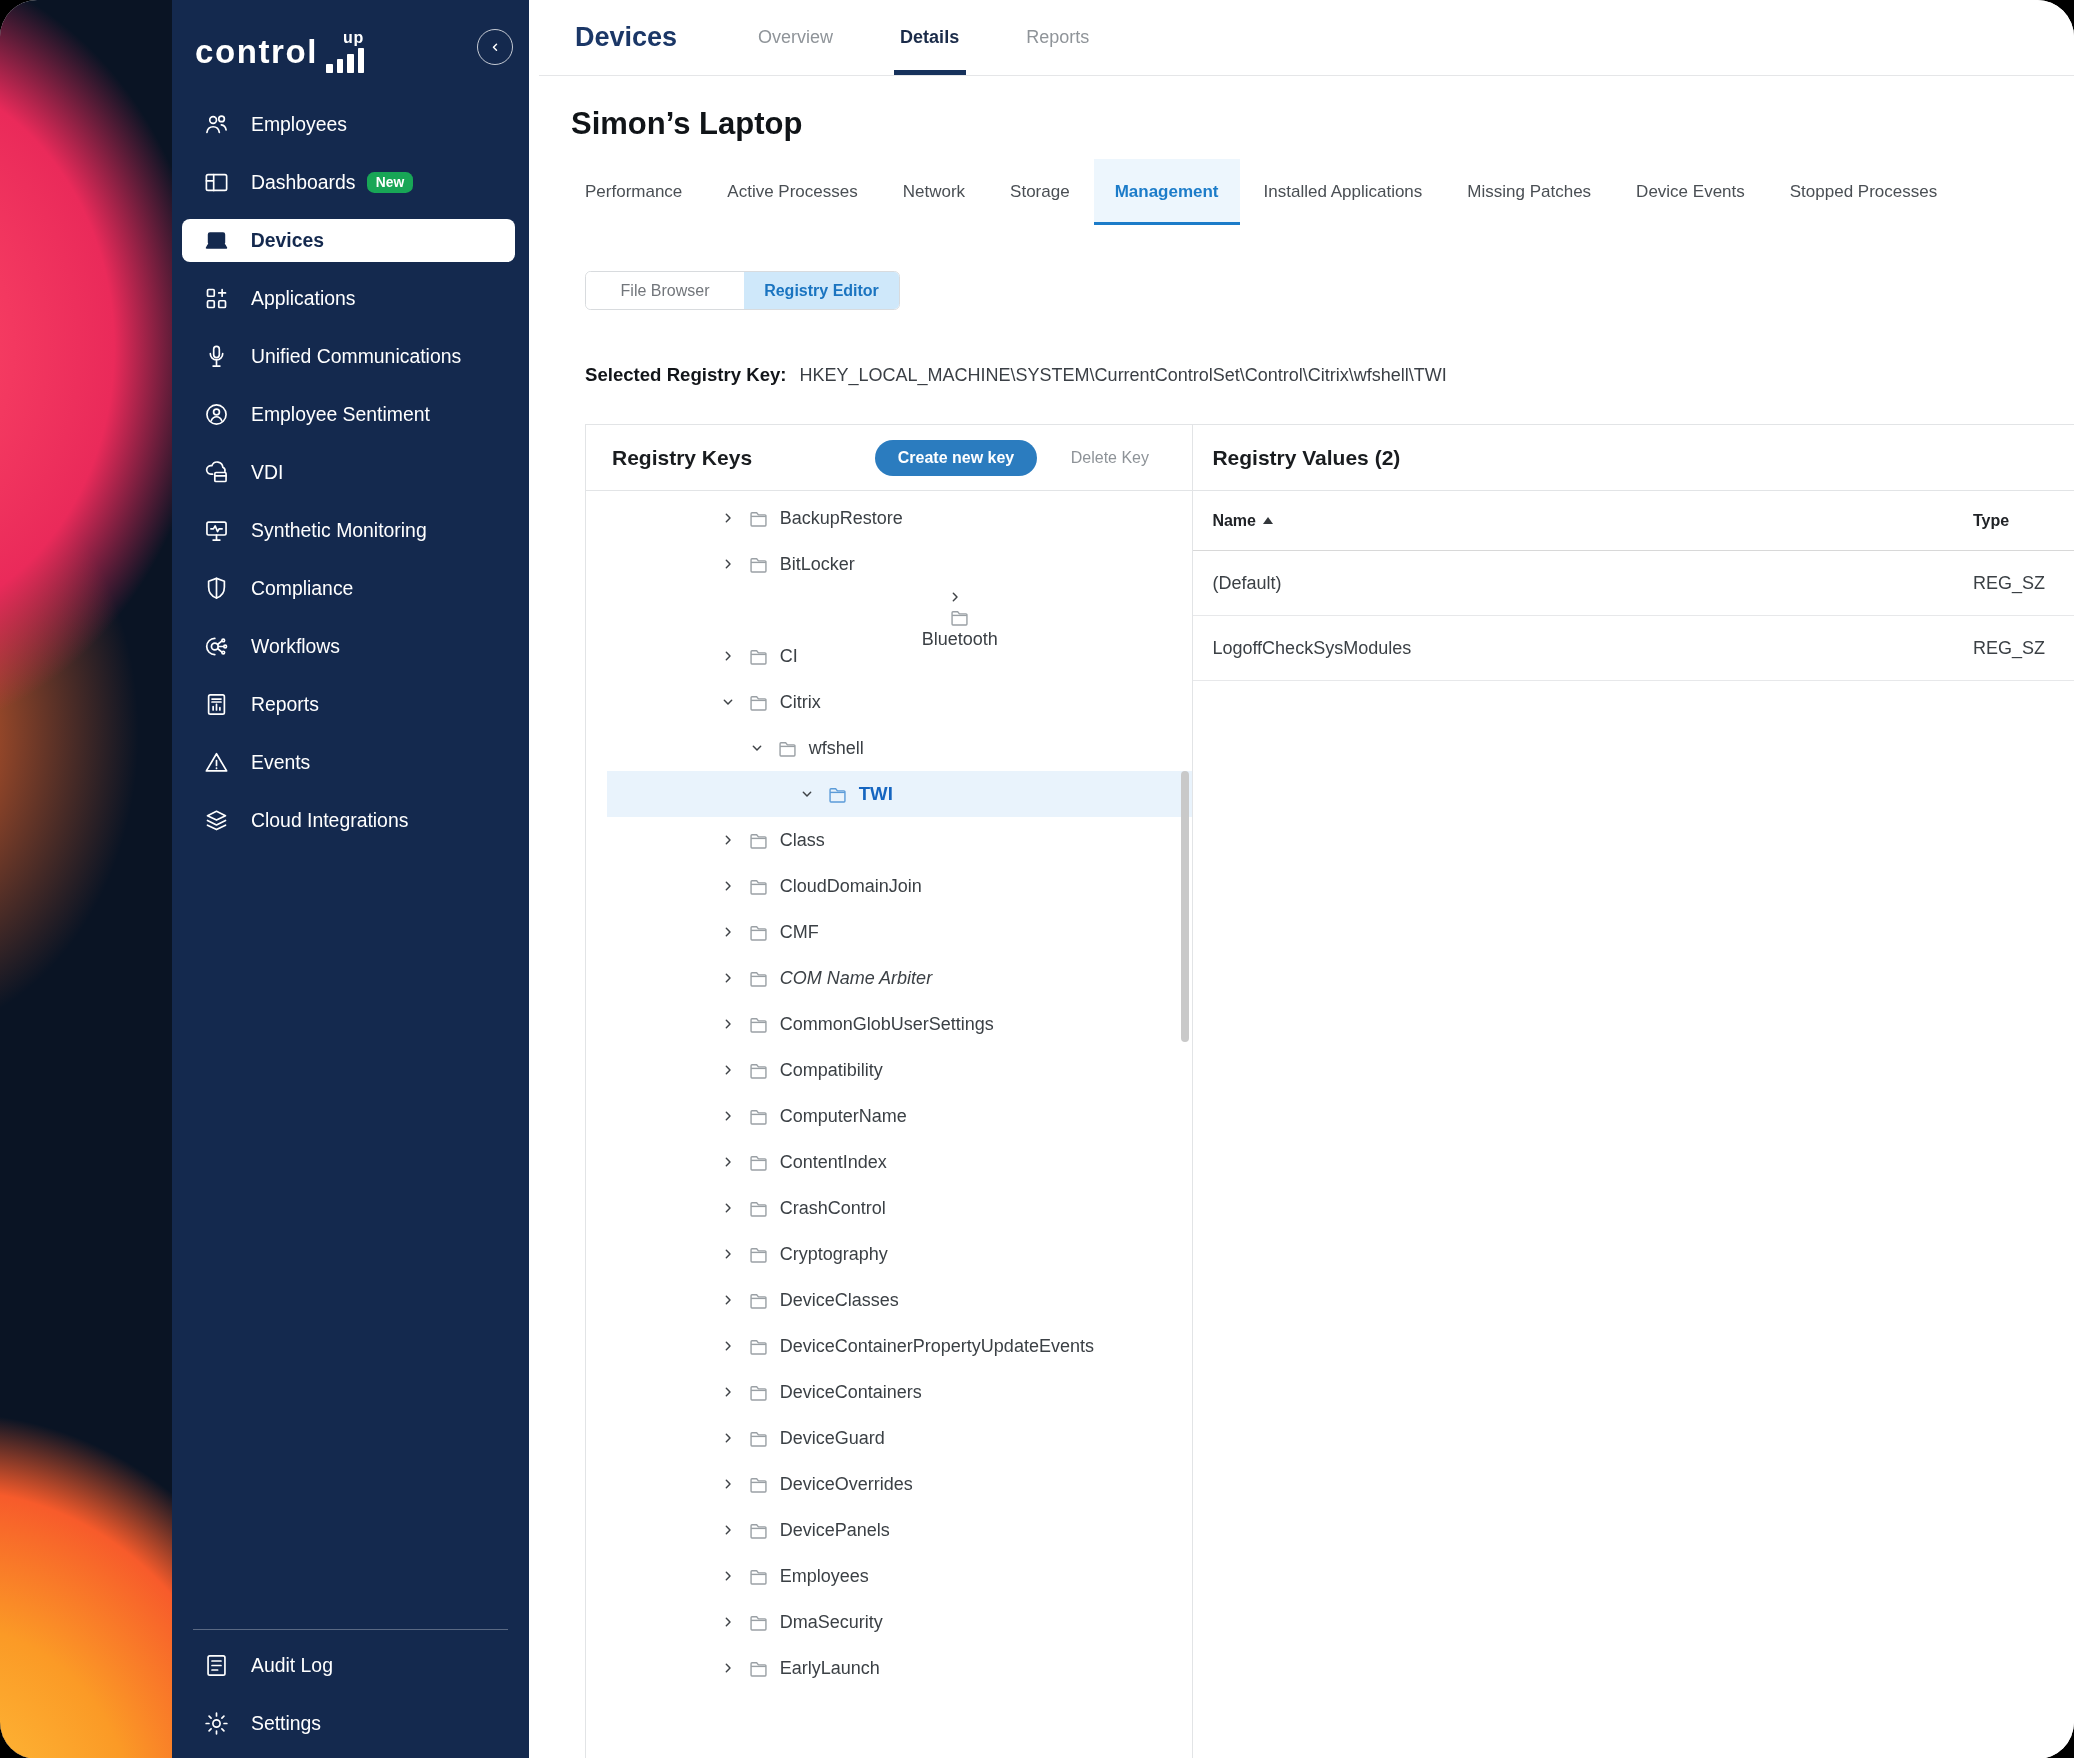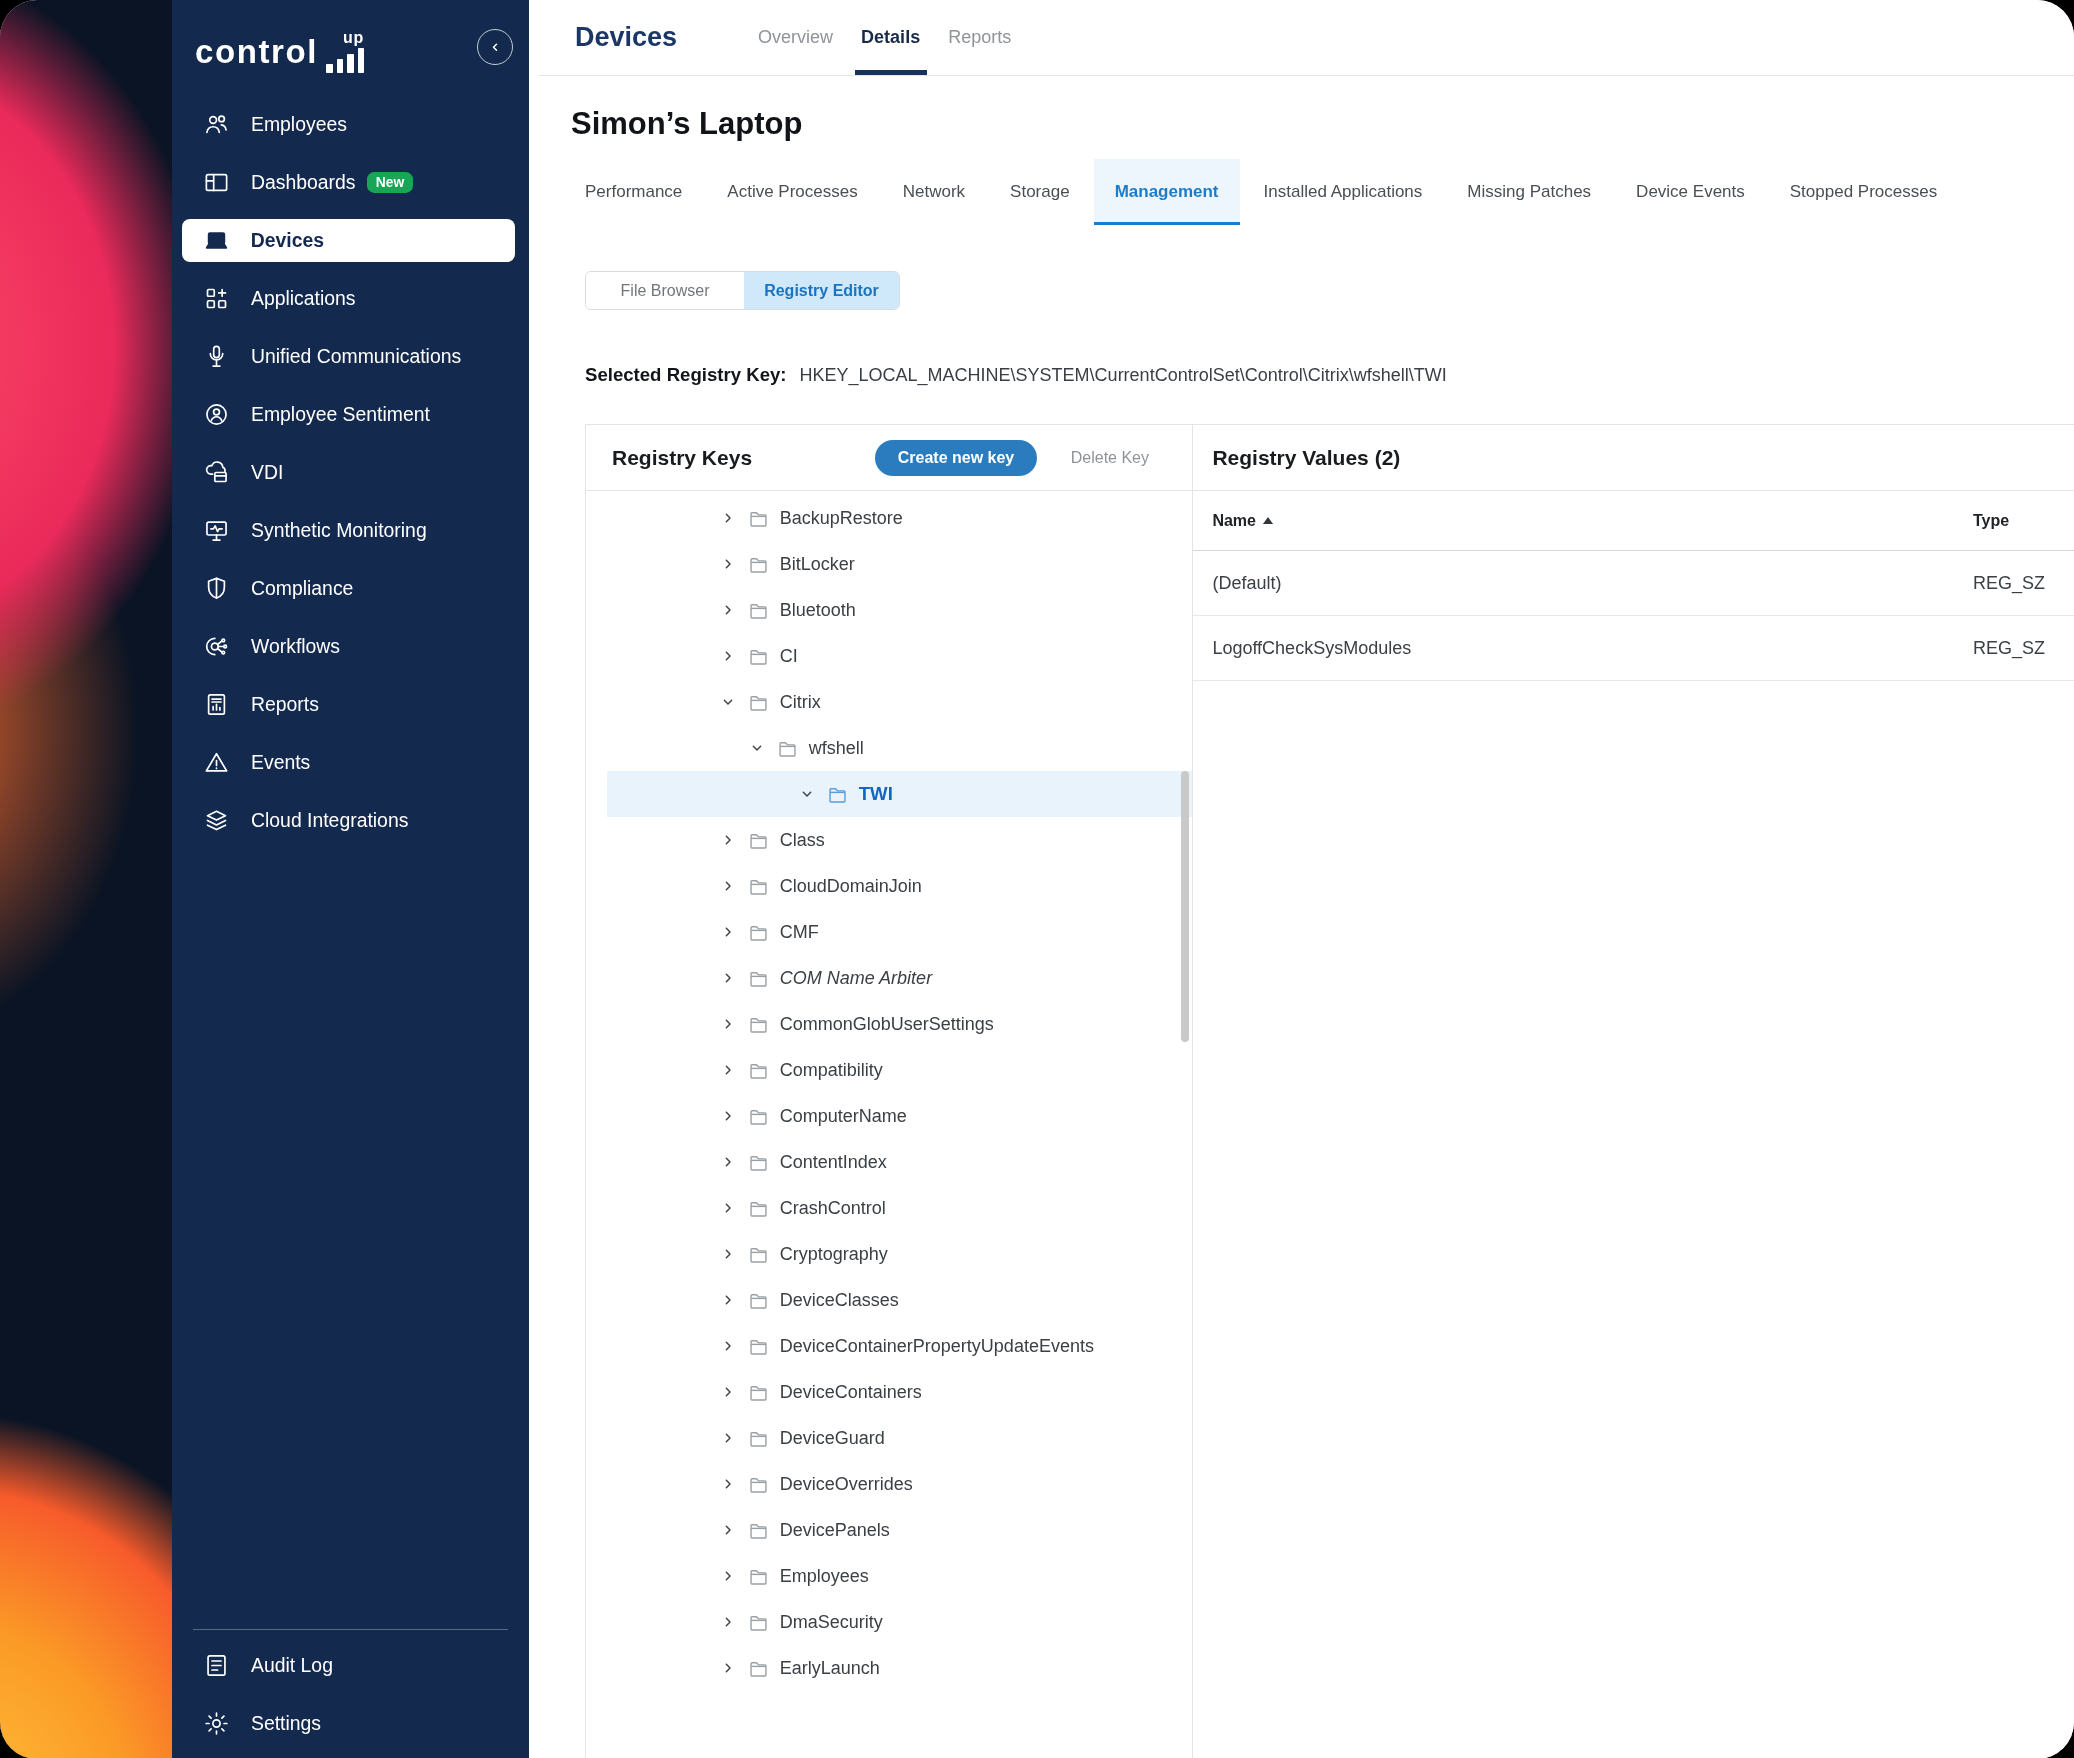--- a/index.html
+++ b/index.html
@@ -32,21 +32,21 @@
   .side-item .lbl{margin-left:21px;white-space:nowrap;}
   .side-item.selected{background:#fff;border-radius:8px;height:43px;margin:7.3px 13.8px 7.3px 9.7px;padding-left:21px;color:#14294e;font-weight:700;}
   .side-item.selected .ic svg{stroke:#14294e;fill:#14294e;}
   .badge{margin-left:11.3px;background:#18a656;color:#fff;font-size:13.8px;font-weight:700;padding:3.2px 9px;border-radius:7.3px;}
   .side-footer{position:absolute;left:0;right:0;bottom:6.5px;}
   .side-divider{height:0.8px;background:rgba(255,255,255,.3);margin:0 21px 6.5px 21px;}
   
   .main{position:absolute;left:539px;top:0;right:0;bottom:0;background:#fff;overflow:hidden;}
   .topbar{position:absolute;left:0;right:0;top:0;height:75px;border-bottom:0.8px solid #e5e6e8;display:flex;align-items:stretch;}
   .topbar-title{margin-left:36px;align-self:center;font-size:27px;font-weight:700;color:#1b3767;}
-  .topbar-tabs{margin-left:81px;display:flex;gap:28px;}
+  .topbar-tabs{margin-left:81px;display:flex;gap:67px;}
   .topbar-tab{display:flex;align-items:center;font-size:18px;color:#8f9499;position:relative;cursor:pointer;}
   .topbar-tab.active{color:#1a2b49;font-weight:700;}
   .topbar-tab.active::after{content:"";position:absolute;left:-6.5px;right:-6.5px;bottom:0;height:4.9px;background:#16325c;}
   .device-title{position:absolute;left:32px;top:106px;font-size:31px;font-weight:700;color:#101418;}
   .dtabs{position:absolute;left:46px;top:159px;height:66px;display:flex;gap:45px;}
   .dtab{display:flex;align-items:center;font-size:17px;color:#4a4f54;position:relative;white-space:nowrap;cursor:pointer;}
   .dtab.active{background:#edf6fd;color:#1c7cc9;font-weight:700;padding:0 21px;margin:0 -21px;}
   .dtab.active::after{content:"";position:absolute;left:0;right:0;bottom:0;height:3.2px;background:#1c7cc9;}
   .toggle{position:absolute;left:46px;top:271px;height:37px;display:inline-flex;border:0.8px solid #d8dbde;border-radius:5.7px;overflow:hidden;}
   .seg{display:flex;align-items:center;justify-content:center;font-size:16px;min-width:158px;background:#fff;color:#72767b;cursor:pointer;}
@@ -328,21 +328,21 @@
                 </svg>
               </span>
               <span class="fold">
                 <svg viewBox="0 0 24 24">
                   <path d="M3.5 19.5v-13a1 1 0 0 1 1-1h5.4l2 2.4h7.6a1 1 0 0 1 1 1v10.6a1 1 0 0 1-1 1h-15a1 1 0 0 1-1-1z"></path>
                   <path d="M3.5 9.6h17"></path>
                 </svg>
               </span>
               <span class="tlbl">BitLocker</span>
             </div>
-            <div class="trow" style="padding-left: 132px;">
+            <div class="trow" style="padding-left: 132px; flex-direction: column;">
               <span class="chev">
                 <svg viewBox="0 0 24 24">
                   <path d="M9.5 6.5l5.5 5.5-5.5 5.5"></path>
                 </svg>
               </span>
               <span class="fold">
                 <svg viewBox="0 0 24 24">
                   <path d="M3.5 19.5v-13a1 1 0 0 1 1-1h5.4l2 2.4h7.6a1 1 0 0 1 1 1v10.6a1 1 0 0 1-1 1h-15a1 1 0 0 1-1-1z"></path>
                   <path d="M3.5 9.6h17"></path>
                 </svg>

